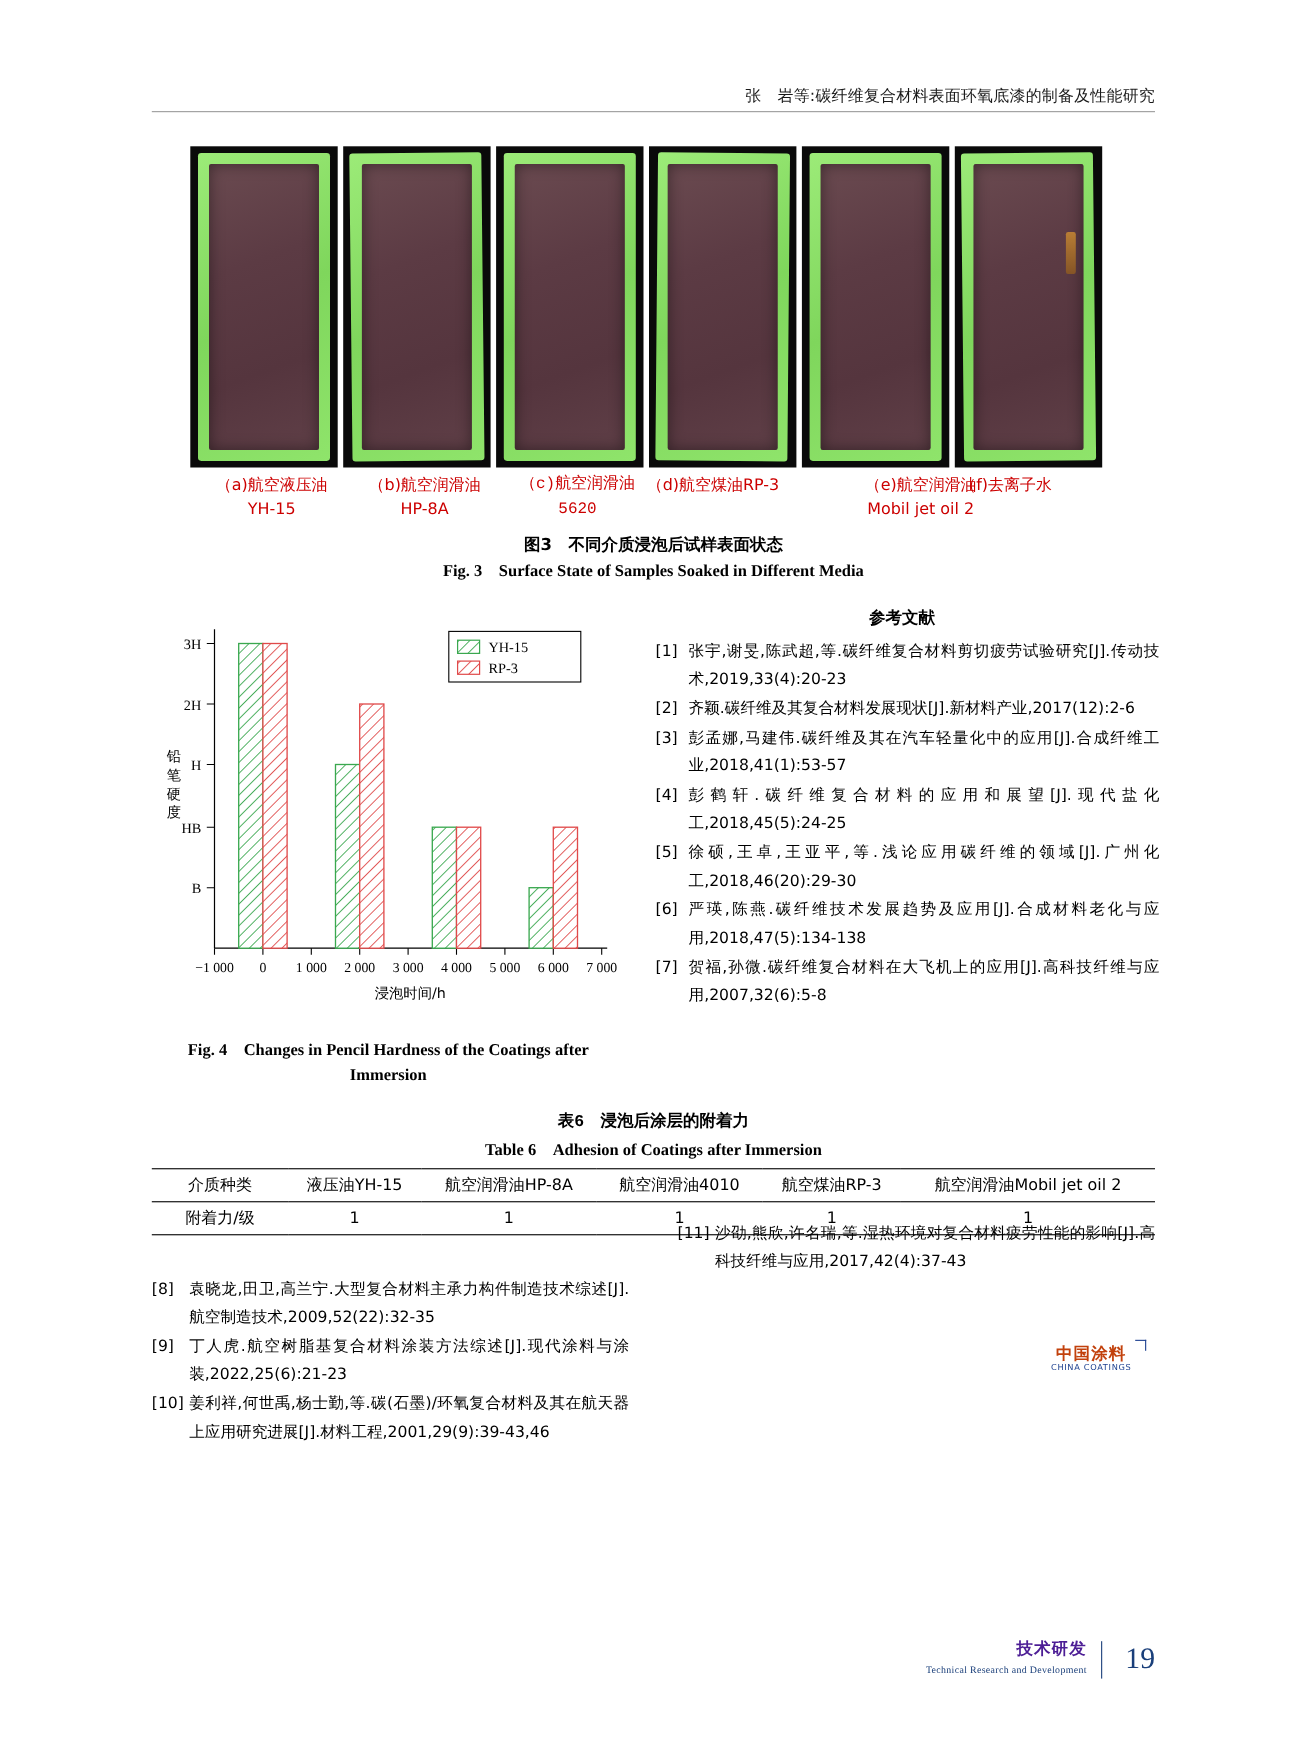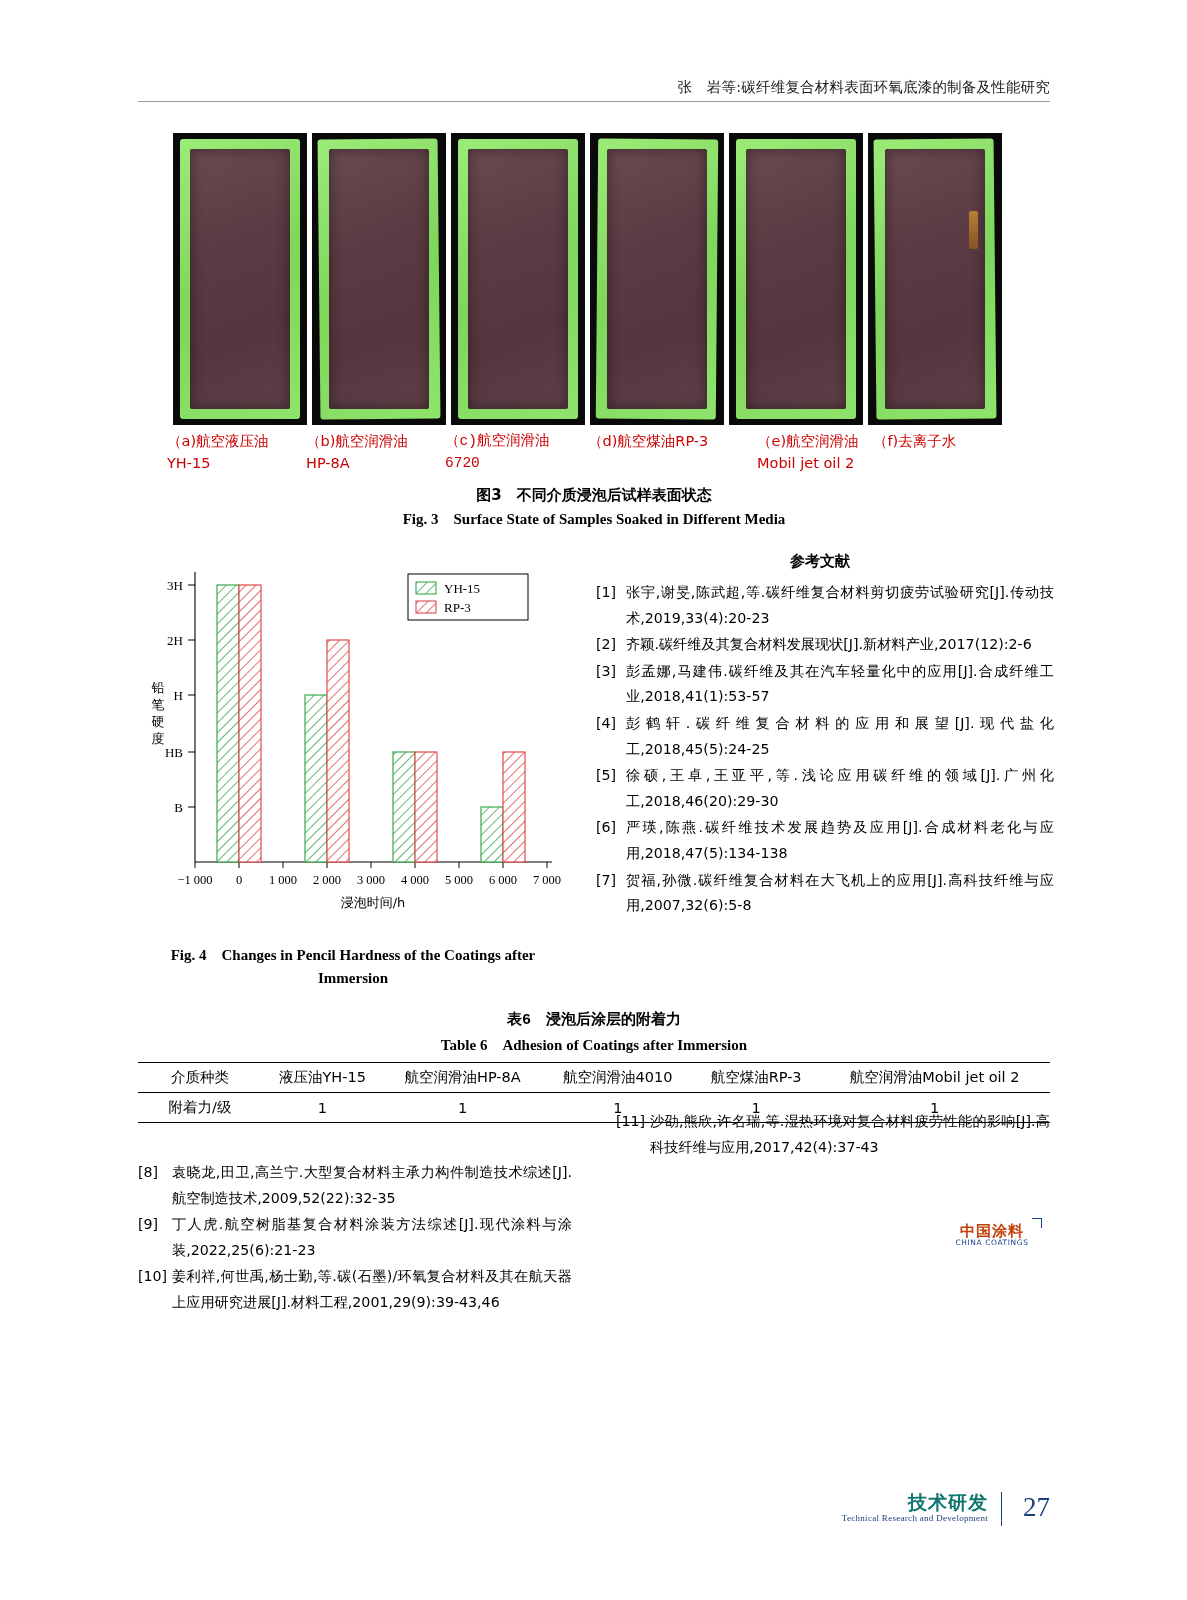--- a/index.html
+++ b/index.html
@@ -89,21 +89,21 @@
   
   .photo-captions {
     position: absolute;
     left: 173px;
     top: 430px;
     width: 842px;
     height: 50px;
   }
   .pcap {
     position: absolute;
-    text-align: left;
+    text-align: center;
     font-size: 14.5px;
     color: #cc0000;
     font-family: "DejaVu Sans", sans-serif;
     line-height: 22px;
     width: 160px;
   }
   .pcap .l2 { display: block; }
 
   
   .fig3-title {
@@ -294,23 +294,23 @@
     position: absolute;
     left: 700px;
     top: 1490px;
     width: 350px;
     height: 48px;
   }
   .footer .f-cn {
     position: absolute;
     right: 62px;
     top: 0;
-    font-size: 19px;
-    font-weight: bold;
-    color: #0f766e;
+    font-size: 15px;
+    font-weight: bold;
+    color: #4c1d95;
     font-family: "DejaVu Sans", sans-serif;
     letter-spacing: 1px;
   }
   .footer .f-en {
     position: absolute;
     right: 62px;
     top: 23px;
     font-size: 9px;
     color: #1a3f7a;
     font-family: "Liberation Serif", serif;
@@ -373,21 +373,21 @@
     <div class="pcap" style="left:-6px;  top:0;">
       <span>（a)航空液压油</span>
       <span class="l2">YH-15</span>
     </div>
     <div class="pcap" style="left:133px; top:0;">
       <span>（b)航空润滑油</span>
       <span class="l2">HP-8A</span>
     </div>
     <div class="pcap" style="left:272px; top:0;font-family:Liberation Mono, monospace;">
       <span>（c)航空润滑油</span>
-      <span class="l2">6720</span>
+      <span class="l2">5620</span>
     </div>
     <div class="pcap" style="left:415px; top:0; width:185px; text-align:left;">
       <span>（d)航空煤油RP-3</span>
     </div>
     <div class="pcap" style="left:584px; top:0;">
       <span>（e)航空润滑油</span>
       <span class="l2">Mobil jet oil 2</span>
     </div>
     <div class="pcap" style="left:700px; top:0; width:180px; text-align:left;">
       <span>（f)去离子水</span>
@@ -569,16 +569,16 @@
   <div class="logo">
     <div class="tick"></div>
     <div class="cn">中国涂料</div>
     <div class="en">CHINA COATINGS</div>
   </div>
 
   <div class="footer">
     <div class="f-cn">技术研发</div>
     <div class="f-en">Technical Research and Development</div>
     <div class="f-bar"></div>
-    <div class="f-num">27</div>
+    <div class="f-num">19</div>
   </div>
 
 </div>
 
 </body></html>

